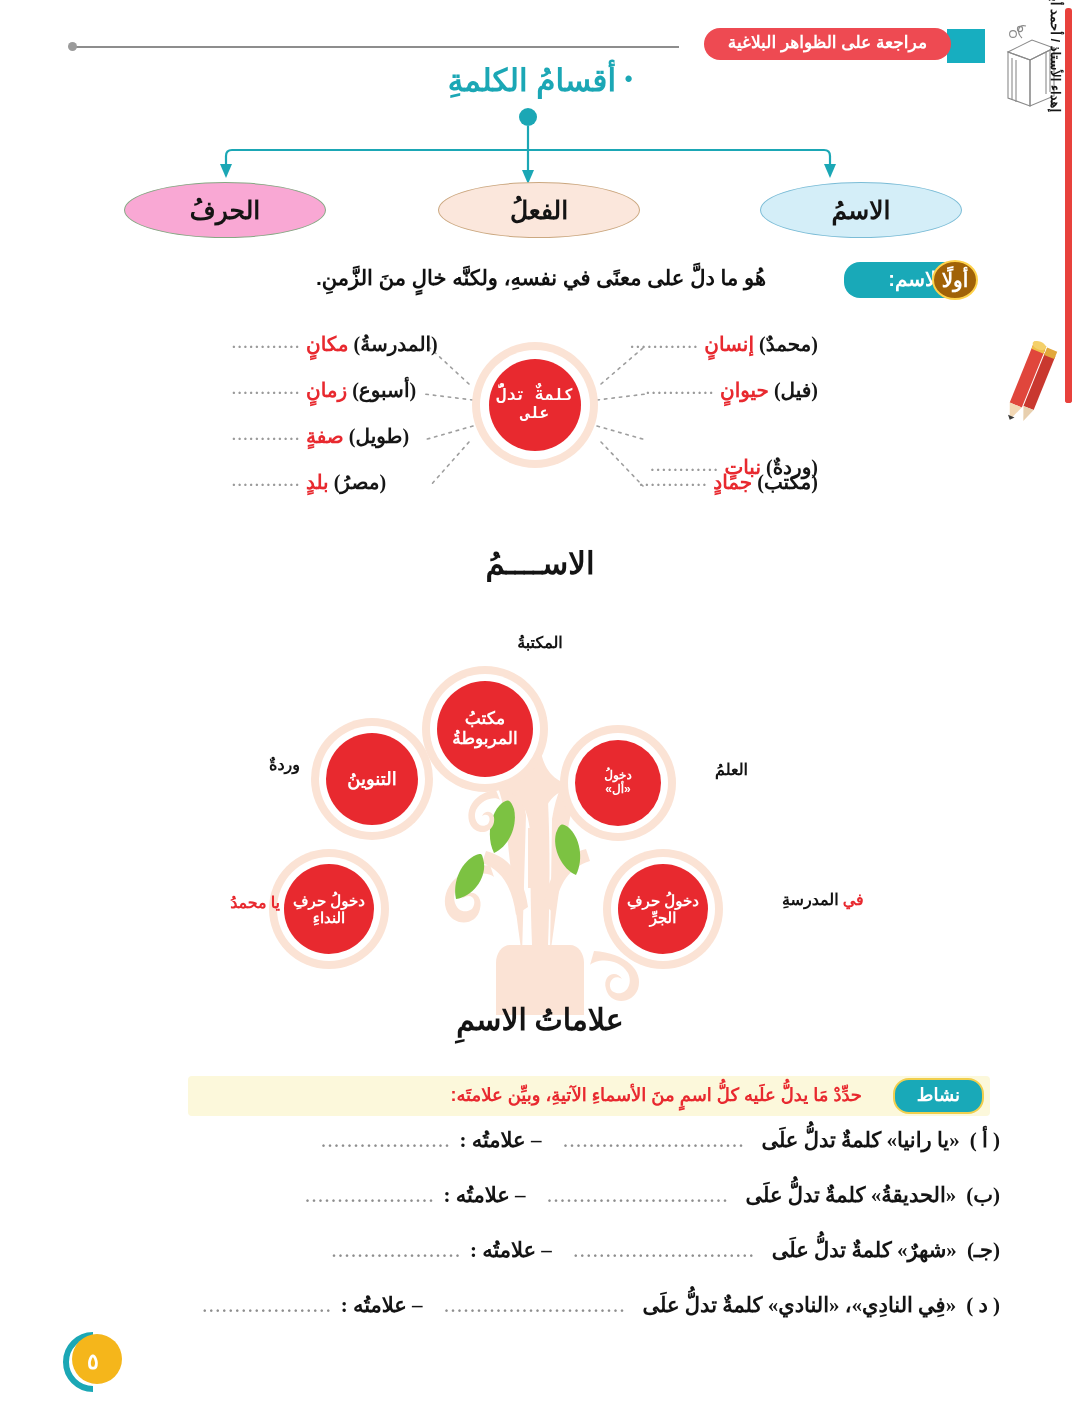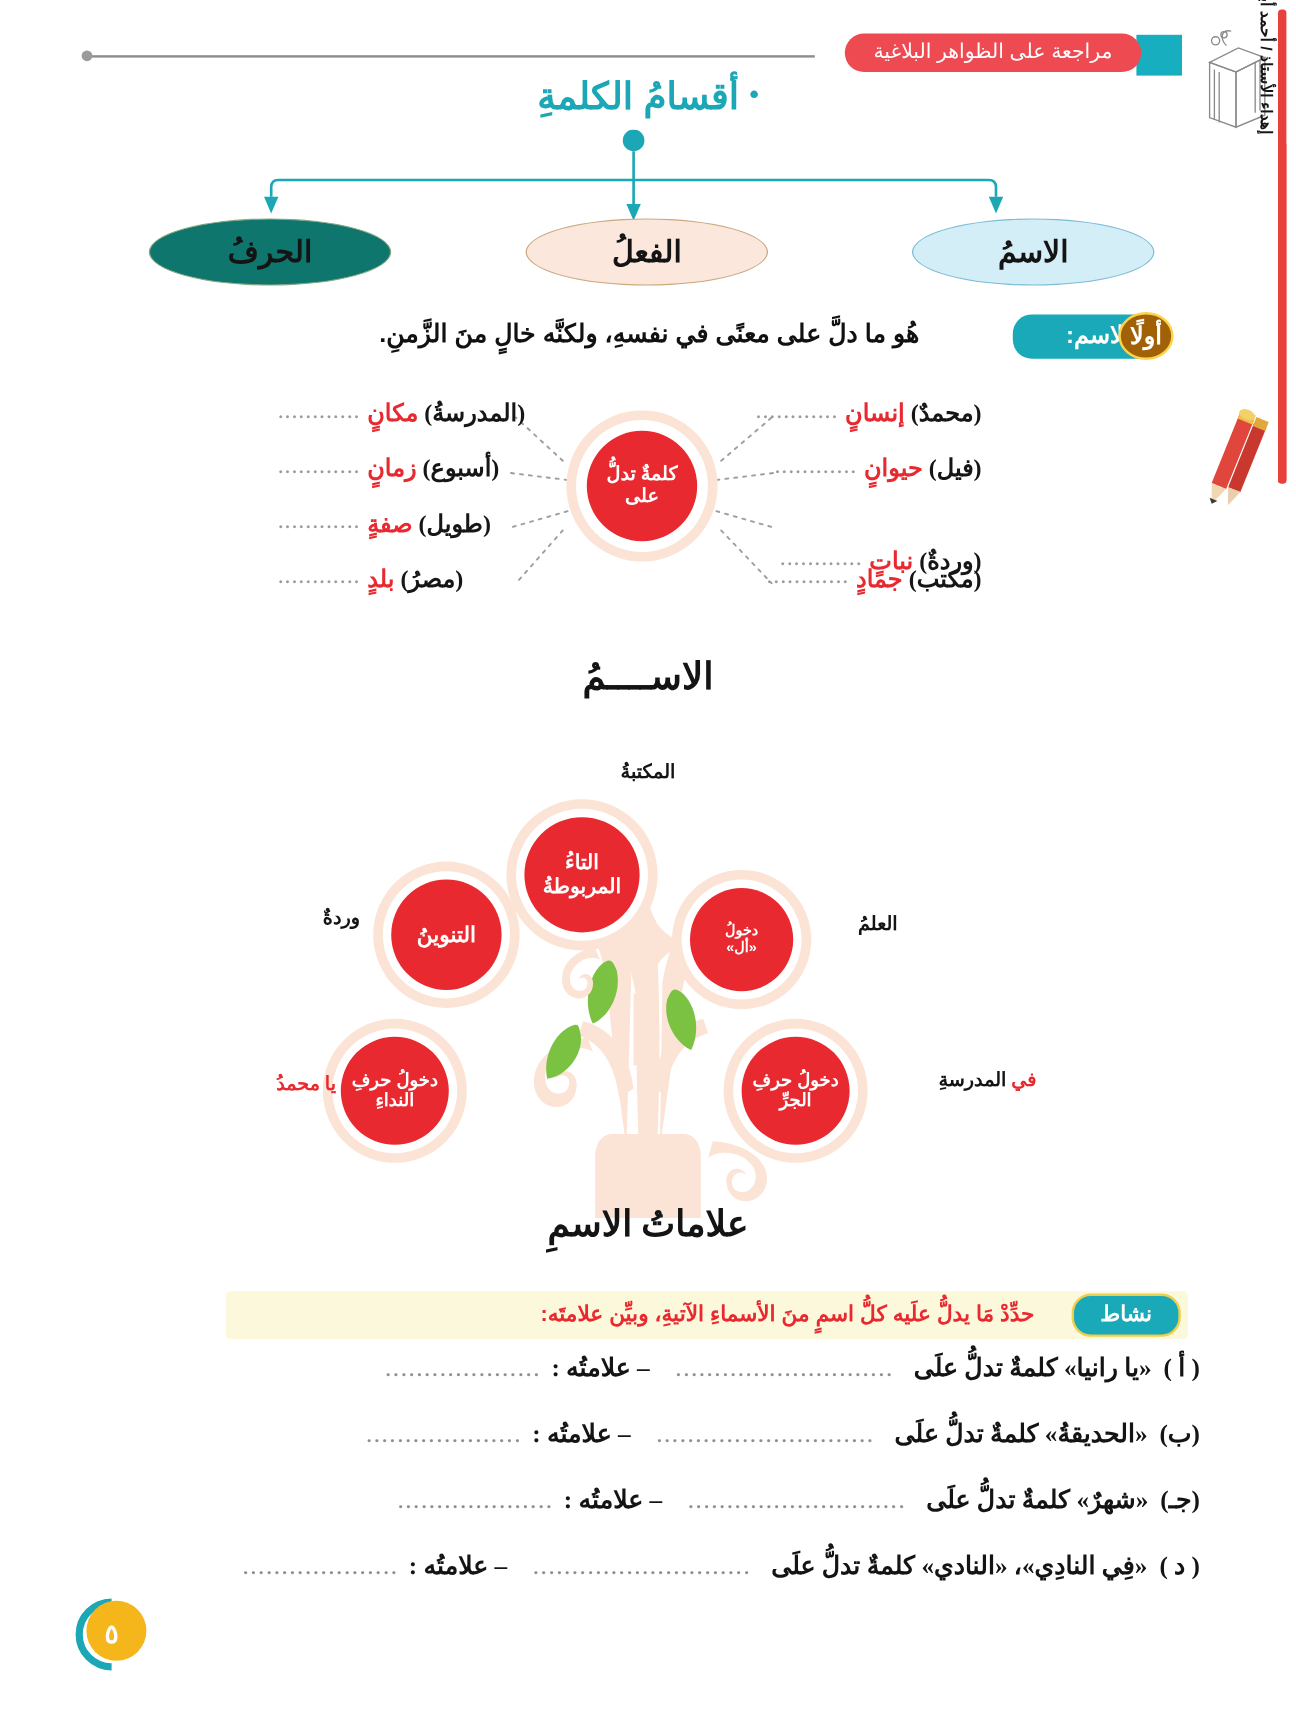--- a/index.html
+++ b/index.html
@@ -62,21 +62,21 @@
     background: #9b9b9b;
   }
   .header-pill {
     position: absolute;
     top: 4px; right: 34px;
     background: #ee4a52;
     color: #ffffff;
     border-radius: 16px;
     padding: 5px 24px 7px 24px;
     font-family: "Liberation Sans", sans-serif;
-    font-weight: normal;
+    font-weight: bold;
     font-size: 17px;
     letter-spacing: -0.5px;
     line-height: 1.2;
   }
   .header-square {
     position: absolute;
     top: 5px; right: 0px;
     width: 38px; height: 34px;
     background: #17aec0;
   }
@@ -101,21 +101,21 @@
   .cat-ellipse {
     position: absolute;
     width: 202px; height: 56px;
     border-radius: 50%;
     display: flex; align-items: center; justify-content: center;
     font-family: "Liberation Serif", serif;
     font-weight: bold;
     font-size: 25px;
     color: #141414;
   }
-  .cat-harf  { left: 124px; background: #0f766e; border: 1.6px solid #86a884; }
+  .cat-harf  { left: 124px; background: #f9a8d4; border: 1.6px solid #86a884; }
   .cat-fil   { left: 438px; background: #fbe7dc; border: 1.6px solid #cba880; }
   .cat-ism   { left: 760px; background: #d4eef8; border: 1.6px solid #7bbcd6; }
 
   
   .firstly-row { position: absolute; top: 262px; right: 108px; left: 255px; height: 40px; }
   .firstly-badge {
     position: absolute; top: 0; right: 0;
     display: flex; align-items: center;
   }
   .firstly-pill {
@@ -154,21 +154,21 @@
   .noun-diagram { position: absolute; top: 318px; left: 0; width: 1080px; height: 280px; }
   .nd-center {
     position: absolute;
     left: 489px; top: 41px;
     width: 92px; height: 92px;
     border-radius: 50%;
     background: #e8292f;
     color: #ffffff;
     display: flex; flex-direction: column;
     align-items: center; justify-content: center;
-    font-family: Liberation Serif, serif;
+    font-family: Liberation Mono, monospace;
     font-weight: bold;
     font-size: 16px;
     line-height: 1.15;
     box-shadow: 0 0 0 9px #ffffff, 0 0 0 17px #fbe3d5;
     z-index: 3;
   }
   .nd-item {
     position: absolute;
     font-family: "Liberation Serif", serif;
     font-weight: bold;
@@ -508,21 +508,21 @@
       <path d="M254 336 C286 338, 304 356, 298 374 C292 390, 270 390, 266 374 C262 360, 276 354, 282 364 C274 358, 266 368, 272 376 C284 384, 294 370, 288 358 C278 342, 256 344, 250 350 Z"></path>
     </g>
     <g fill="#7cc242">
       <path d="M162 188 C150 198, 146 222, 154 238 C168 232, 178 212, 174 194 C170 184, 168 184, 162 188 Z"></path>
       <path d="M228 212 C240 222, 244 244, 236 260 C222 254, 212 234, 216 218 C220 208, 222 208, 228 212 Z"></path>
       <path d="M136 240 C122 246, 112 266, 116 284 C132 282, 146 264, 144 248 C142 238, 142 238, 136 240 Z"></path>
     </g>
   </svg>
 
   <div class="node n-taa">
-    <span>التاءُ</span>
+    <span>مكتبُ</span>
     <span>المربوطةُ</span>
   </div>
   <div class="node n-tanween">
     <span>التنوينُ</span>
   </div>
   <div class="node n-al">
     <span>دخولُ</span>
     <span>«أل»</span>
   </div>
   <div class="node n-nida">

